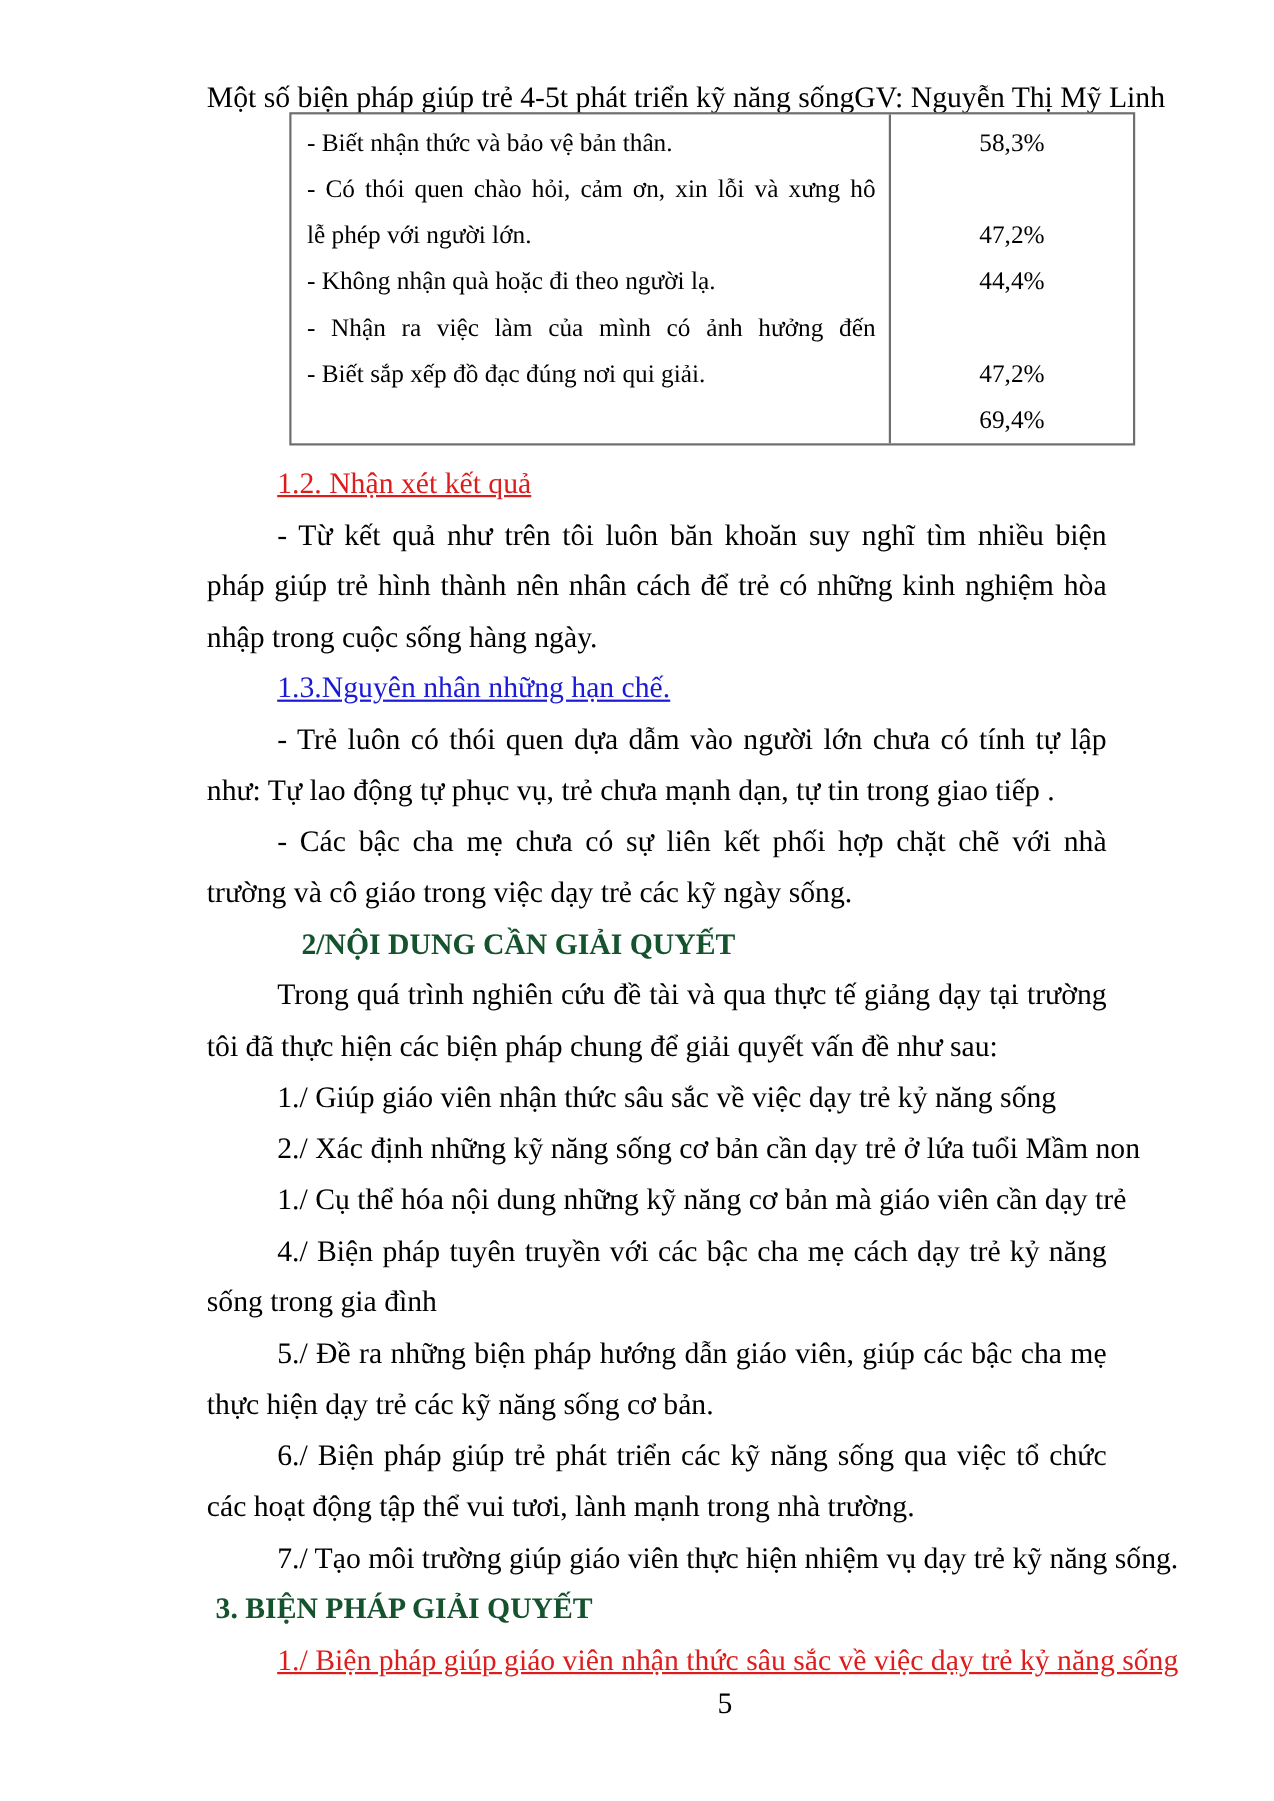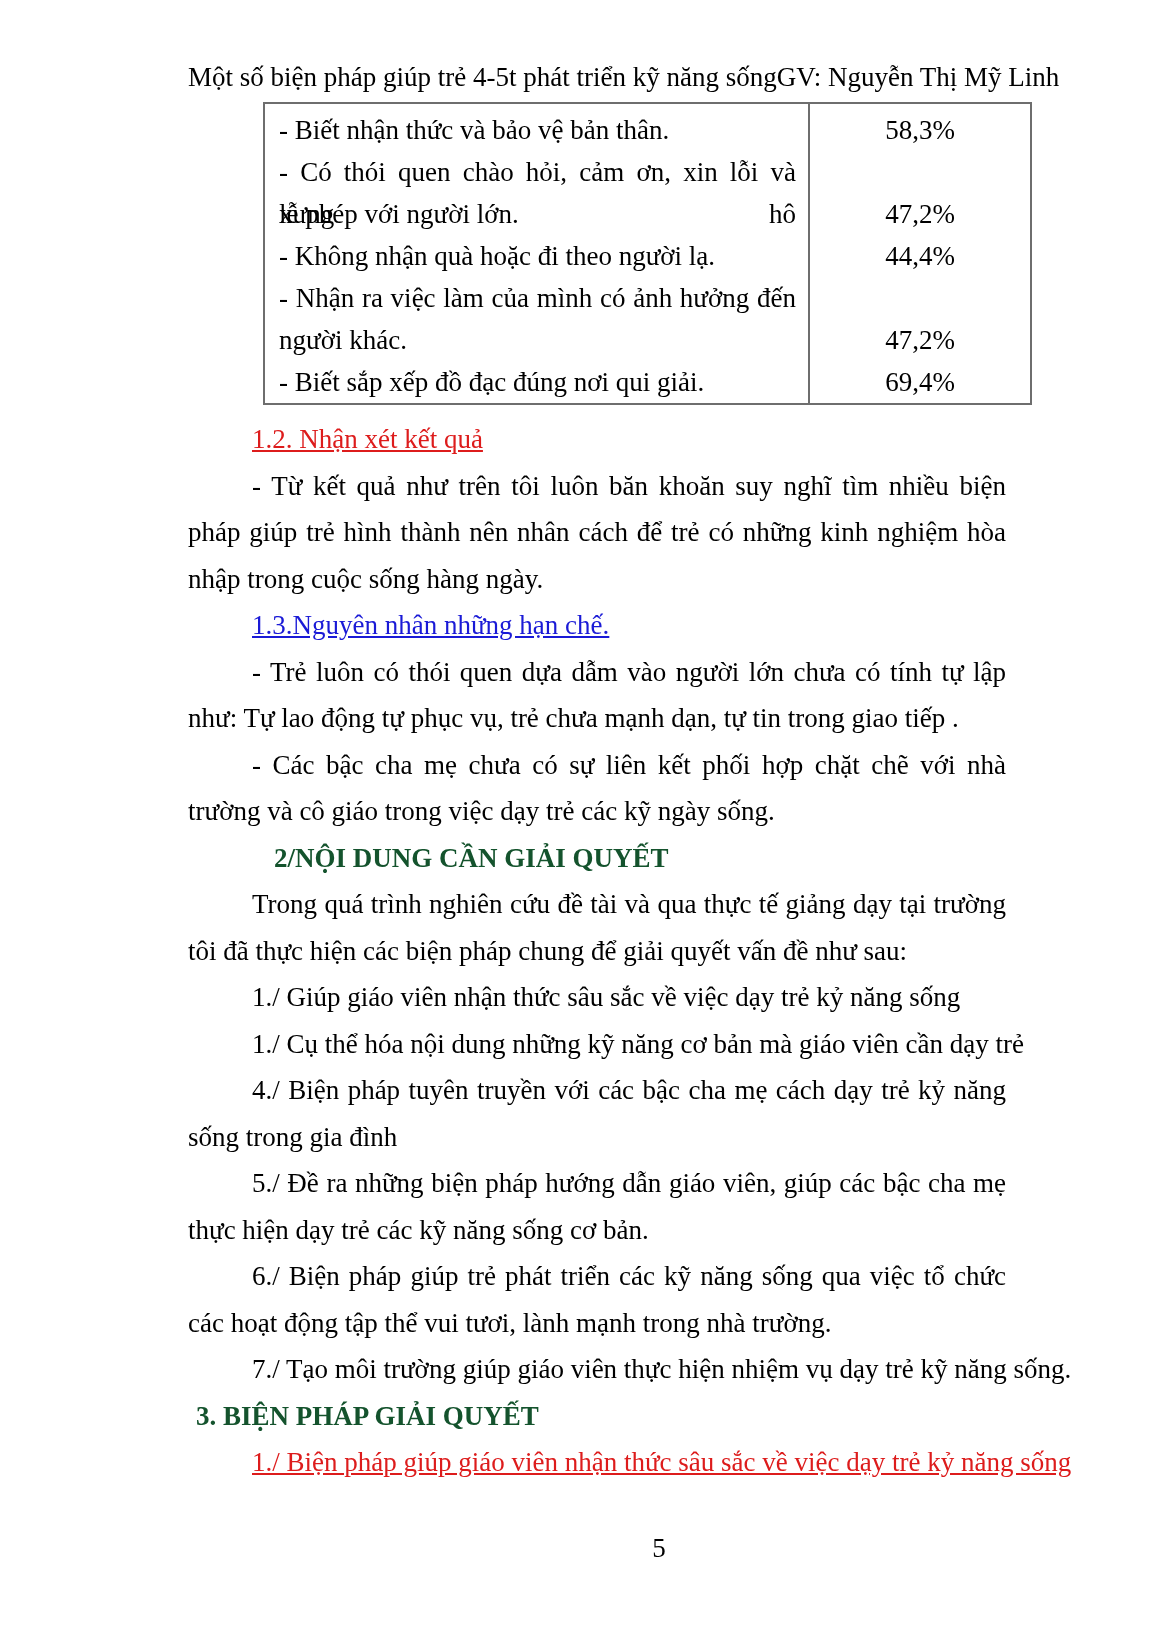--- a/index.html
+++ b/index.html
@@ -7,32 +7,32 @@
     position:relative;
     width:1158px; height:1637px;
     margin:0 auto;
     background:#ffffff;
     font-family:"Liberation Serif", serif;
     color:#000;
     overflow:hidden;
   }
   
   .doc-header {
-    position:absolute; top:60px; left:188px; width:820px;
+    position:absolute; top:71px; left:188px; width:820px;
     display:flex; justify-content:space-between;
     font-size:27px; line-height:34px; white-space:nowrap;
   }
   
   .results-table {
     position:absolute; top:102px; left:263px;
     width:769px; height:303px;
     box-sizing:border-box;
     border:2px solid #6e6e6e;
     display:flex;
-    font-size:27px;
+    font-size:23px;
   }
   .results-table .col-skill {
     width:545px; box-sizing:border-box;
     border-right:2px solid #6e6e6e;
     padding:5px 12px 0 14px;
   }
   .results-table .col-percent {
     flex:1; text-align:center; padding-top:5px;
   }
   .tline { height:42px; line-height:42px; white-space:nowrap; overflow:visible; }
@@ -69,21 +69,20 @@
     <span>GV: Nguyễn Thị Mỹ Linh</span>
   </div>
 
   <div class="results-table">
     <div class="col-skill">
       <div class="tline">- Biết  nhận thức và bảo vệ bản thân.</div>
       <div class="tline wrapline">- Có thói quen chào hỏi, cảm ơn, xin lỗi và xưng hô</div>
       <div class="tline">lễ phép với người lớn.</div>
       <div class="tline">- Không nhận quà hoặc đi theo người lạ.</div>
       <div class="tline wrapline">- Nhận ra việc làm của mình có ảnh hưởng đến</div>
-      <div class="tline">người khác.</div>
       <div class="tline">- Biết sắp xếp đồ đạc đúng nơi qui giải.</div>
     </div>
     <div class="col-percent">
       <div class="tline">58,3%</div>
       <div class="tline"></div>
       <div class="tline">47,2%</div>
       <div class="tline">44,4%</div>
       <div class="tline"></div>
       <div class="tline">47,2%</div>
       <div class="tline">69,4%</div>
@@ -92,20 +91,21 @@
 
   <div class="content">
     <p class="h-red">1.2. Nhận xét kết quả</p>
     <p class="par">- Từ kết quả như trên tôi luôn băn khoăn suy nghĩ tìm nhiều biện pháp giúp trẻ hình thành nên nhân cách để trẻ có những kinh nghiệm hòa nhập trong cuộc sống hàng ngày.</p>
     <p class="h-blue-u">1.3.Nguyên nhân những hạn chế.</p>
     <p class="par">- Trẻ luôn có thói quen dựa dẫm vào người lớn chưa có tính tự lập như: Tự lao động  tự phục vụ, trẻ chưa mạnh dạn, tự tin trong giao tiếp .</p>
     <p class="par">- Các bậc cha mẹ chưa có sự liên kết phối hợp chặt chẽ với nhà trường và cô giáo trong việc dạy trẻ các kỹ ngày sống.</p>
     <p class="h-blue-b h2-indent">2/NỘI DUNG CẦN GIẢI QUYẾT</p>
     <p class="par">Trong quá trình nghiên cứu đề tài và qua thực tế giảng dạy tại trường tôi đã thực hiện các biện pháp chung để giải quyết vấn đề như sau:</p>
     <p class="item oneline">1./ Giúp giáo viên nhận thức sâu sắc về việc dạy trẻ kỷ năng sống</p>
+    <p class="item oneline">2./ Xác định những kỹ năng sống cơ bản cần dạy trẻ ở lứa tuổi Mầm non</p>
     <p class="item oneline">1./ Cụ thể hóa nội dung những kỹ năng cơ bản mà giáo viên cần dạy trẻ</p>
     <p class="item wrap">4./ Biện pháp tuyên truyền với các bậc cha mẹ cách dạy trẻ kỷ năng sống trong gia đình</p>
     <p class="item wrap">5./ Đề ra những biện pháp hướng dẫn giáo viên, giúp các bậc cha mẹ thực hiện dạy trẻ các kỹ  năng sống cơ bản.</p>
     <p class="item wrap">6./ Biện pháp giúp trẻ phát triển các kỹ năng sống qua việc tổ chức các hoạt động tập thể vui tươi, lành mạnh trong nhà trường.</p>
     <p class="item oneline">7./ Tạo môi trường giúp giáo viên thực hiện nhiệm vụ dạy trẻ kỹ năng sống.</p>
     <p class="h-blue-b h3-indent">3. BIỆN PHÁP GIẢI QUYẾT</p>
     <p class="h-red" style="white-space:nowrap;">1./ Biện pháp giúp giáo viên nhận thức sâu sắc về việc dạy trẻ kỷ năng sống</p>
   </div>
 
   <div class="page-num">

